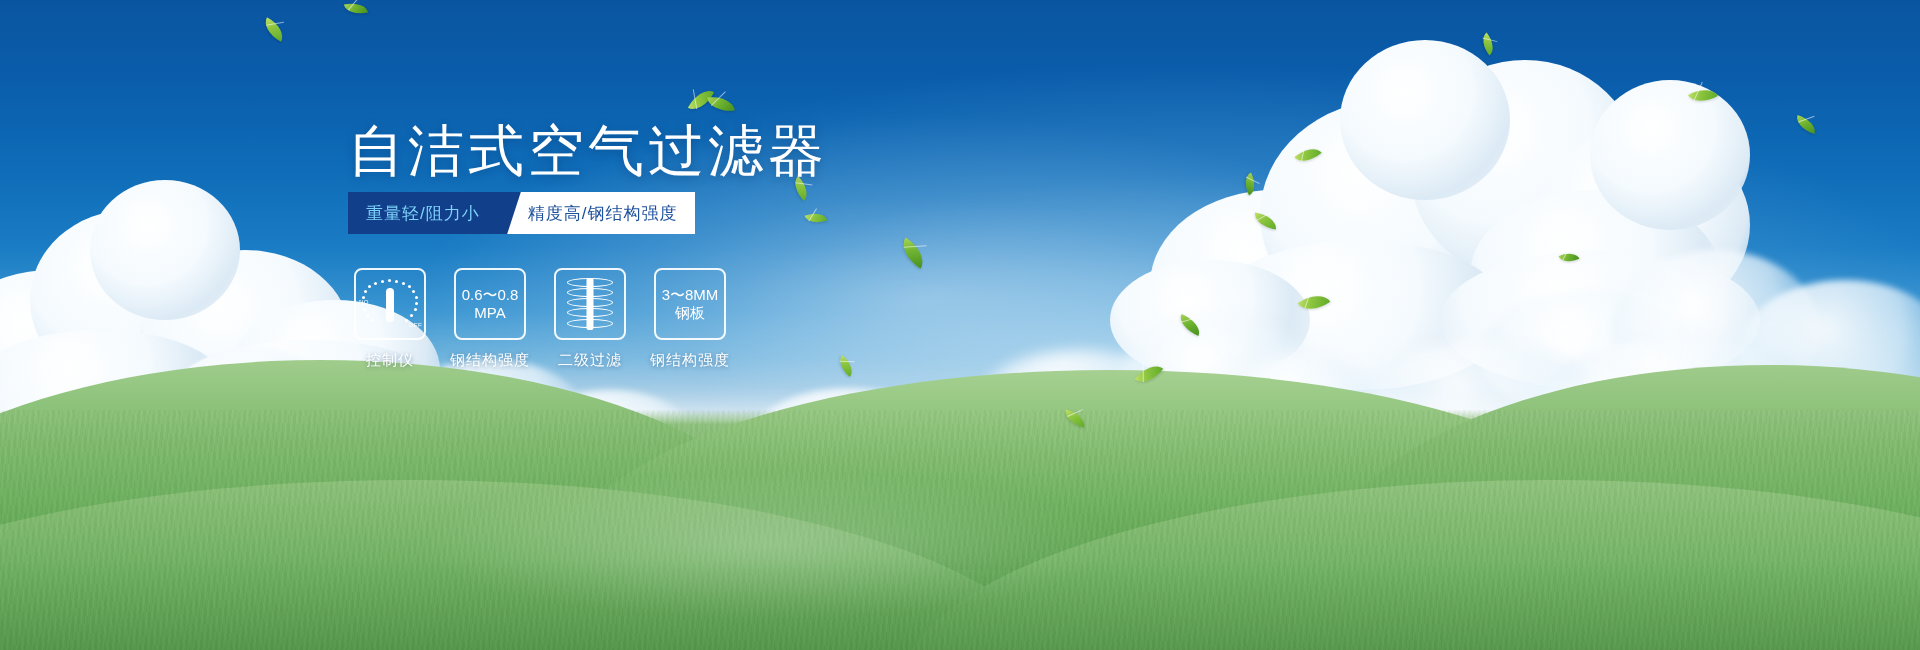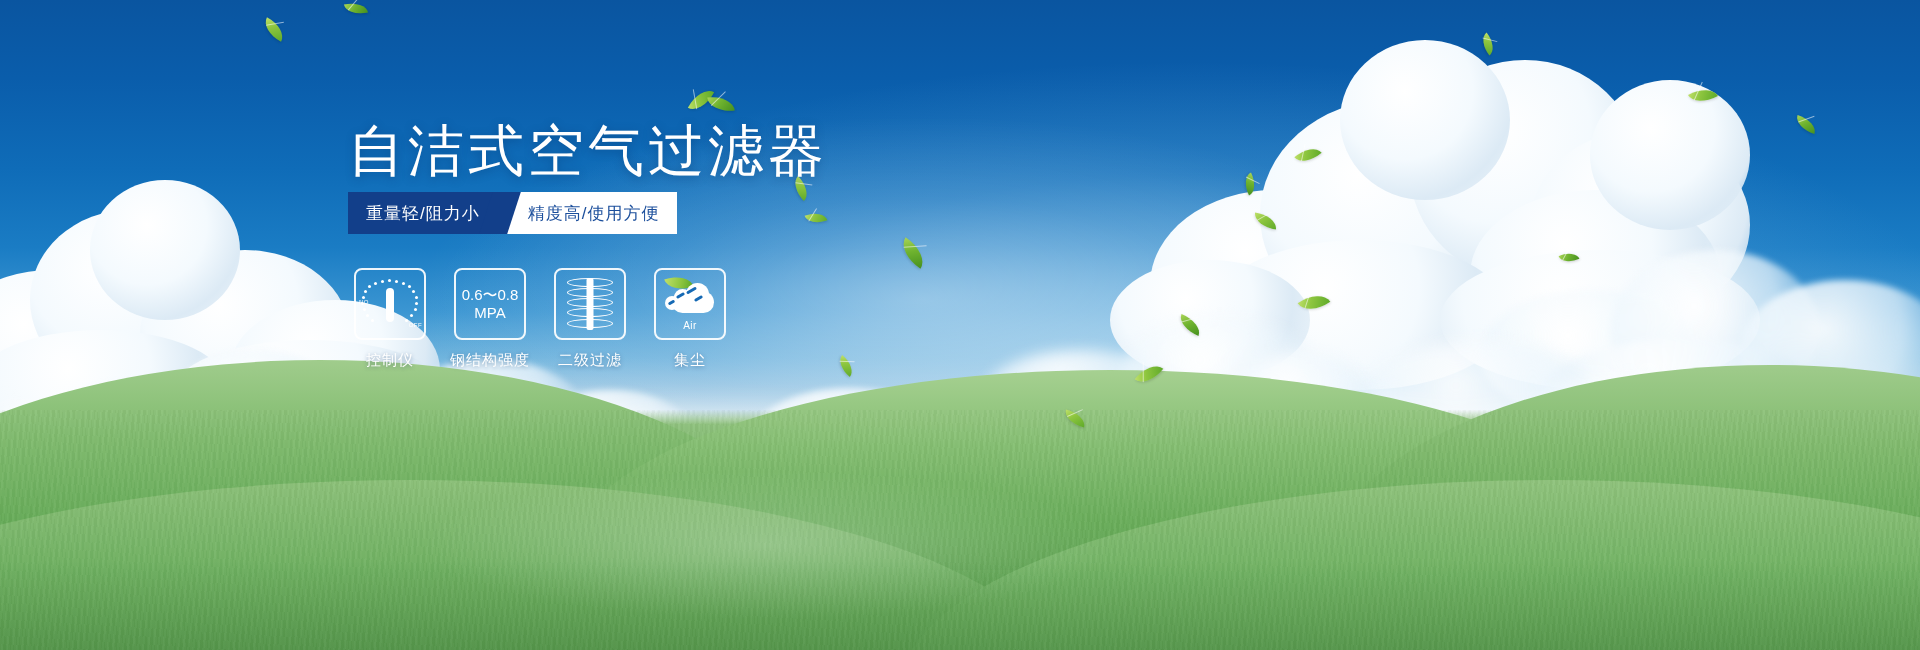--- a/index.html
+++ b/index.html
@@ -158,21 +158,21 @@
   .badges{
     position:absolute;left:348px;top:192px;
     display:flex;align-items:stretch;height:42px;
   }
   .badge{
     display:flex;align-items:center;justify-content:center;
     font-size:17px;letter-spacing:1px;height:42px;
   }
   .badge-dark{
     background:#123f8a;
-    color:#ffffff;
+    color:#7dd3fc;
     padding:0 20px 0 18px;
     position:relative;
     z-index:2;
   }
   .badge-dark::after{
     content:"";position:absolute;right:-14px;top:0;
     width:28px;height:42px;background:#123f8a;
     transform:skewX(-18deg);
     z-index:-1;
   }
@@ -355,21 +355,21 @@
   <div class="leaf dark" style="left:708px;  top:96px;  width:26px; height:16px; transform:rotate(-6deg);"></div>
   <div class="leaf" style="left:836px;  top:360px; width:20px; height:12px; transform:rotate(40deg);"></div>
   <div class="leaf dark" style="left:1560px; top:252px; width:18px; height:11px; transform:rotate(-24deg);"></div>
 
   <div class="content">
 
     <div class="title">自洁式空气过滤器</div>
 
     <div class="badges">
       <div class="badge badge-dark">重量轻/阻力小</div>
-      <div class="badge badge-light">精度高/使用方便</div>
+      <div class="badge badge-light">精度高/钢结构强度</div>
     </div>
 
     <div class="features">
 
       <div class="feature">
         <div class="box">
           <div class="gauge">
             <span class="dot" style="left:26px; top:0px;"></span>
             <span class="dot" style="left:33px; top:.6px;"></span>
             <span class="dot" style="left:40px; top:2.6px;"></span>
@@ -412,34 +412,24 @@
             <span class="ring" style="top:10px;"></span>
             <span class="ring" style="top:20px;"></span>
             <span class="ring" style="top:30px;"></span>
             <span class="ring" style="top:41px;"></span>
             <span class="stem"></span>
           </div>
         </div>
         <div class="cap">二级过滤</div>
       </div>
 
-
       <div class="feature">
         <div class="box">
-          <div class="aircloud">
-            <span class="lf"></span>
-            <span class="body"></span>
-            <span class="p1"></span>
-            <span class="p2"></span>
-            <span class="p3"></span>
-            <span class="cut" style="left:14px;top:13px;width:9px;height:3px;transform:rotate(-30deg);"></span>
-            <span class="cut" style="left:24px;top:8px;width:11px;height:3px;transform:rotate(-30deg);"></span>
-            <span class="cut" style="left:32px;top:16px;width:9px;height:3px;transform:rotate(-30deg);"></span>
-            <span class="cut" style="left:6px;top:20px;width:7px;height:3px;transform:rotate(-30deg);"></span>
-            <span class="air">Air</span>
-          </div>
+          <div class="txt">3〜8MM</div>
+          <div class="txt">钢板</div>
         </div>
-        <div class="cap">集尘</div>
+        <div class="cap">钢结构强度</div>
       </div>
 
+
     </div>
   </div>
 </div>
 
 </body></html>

